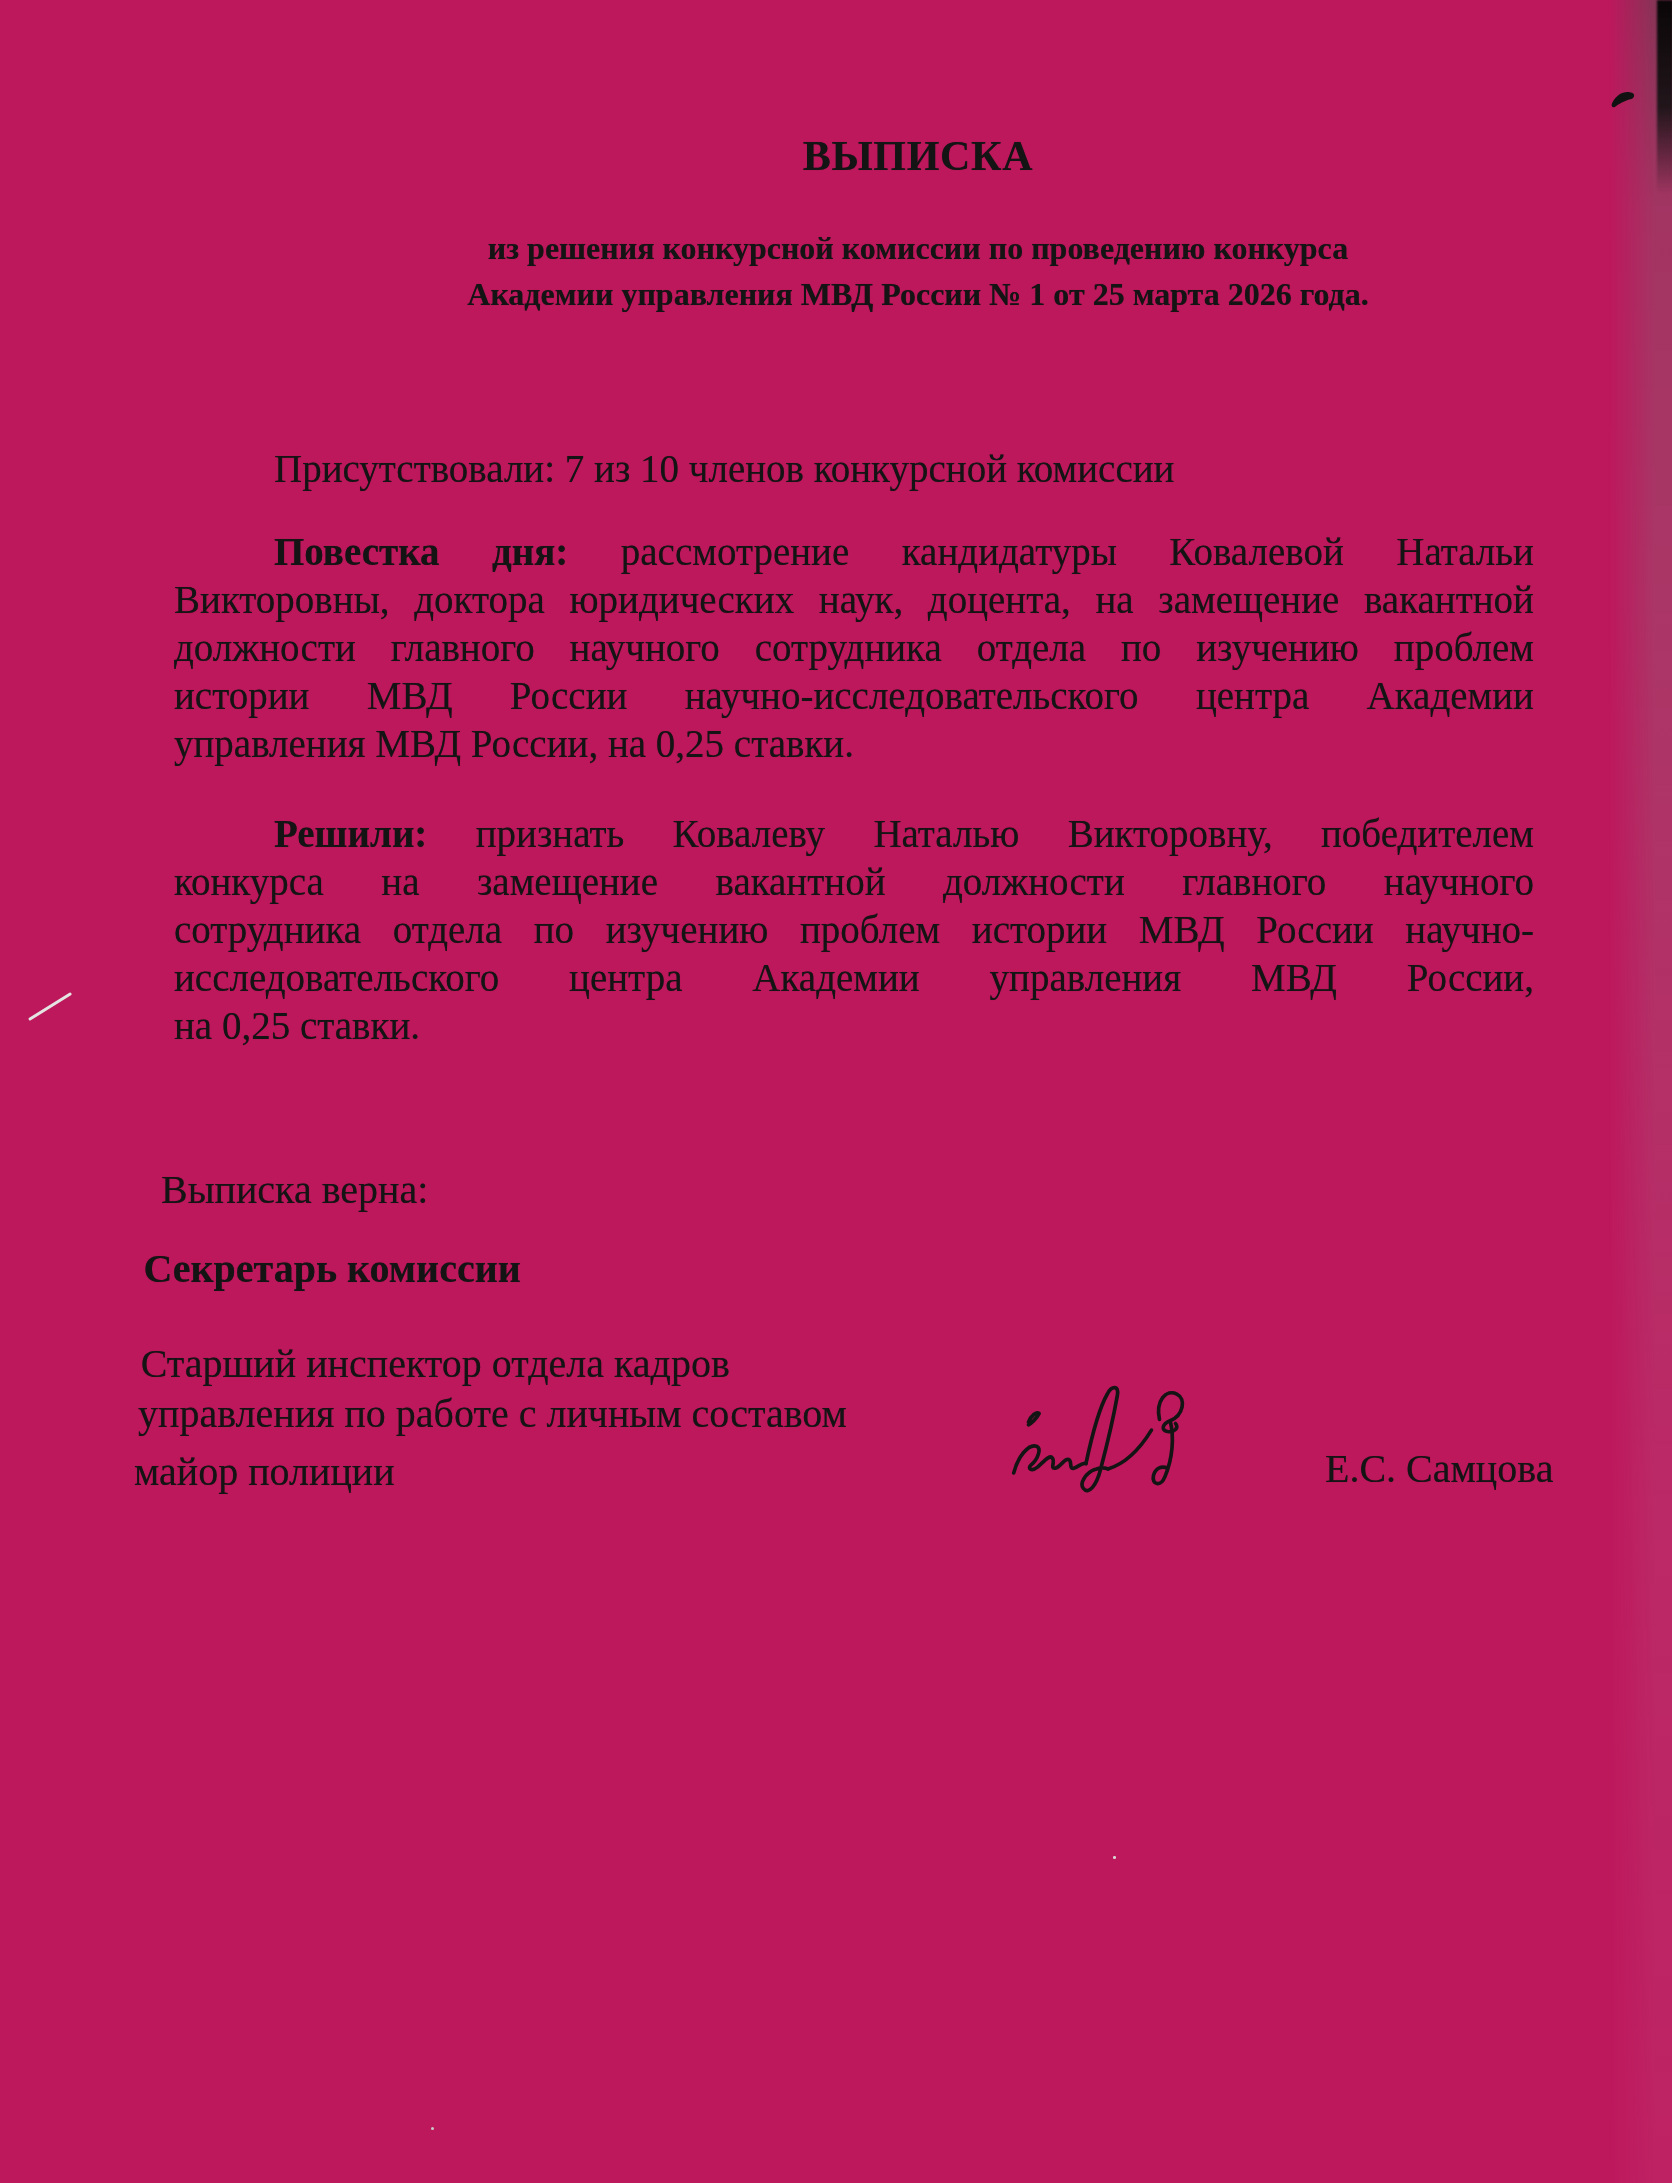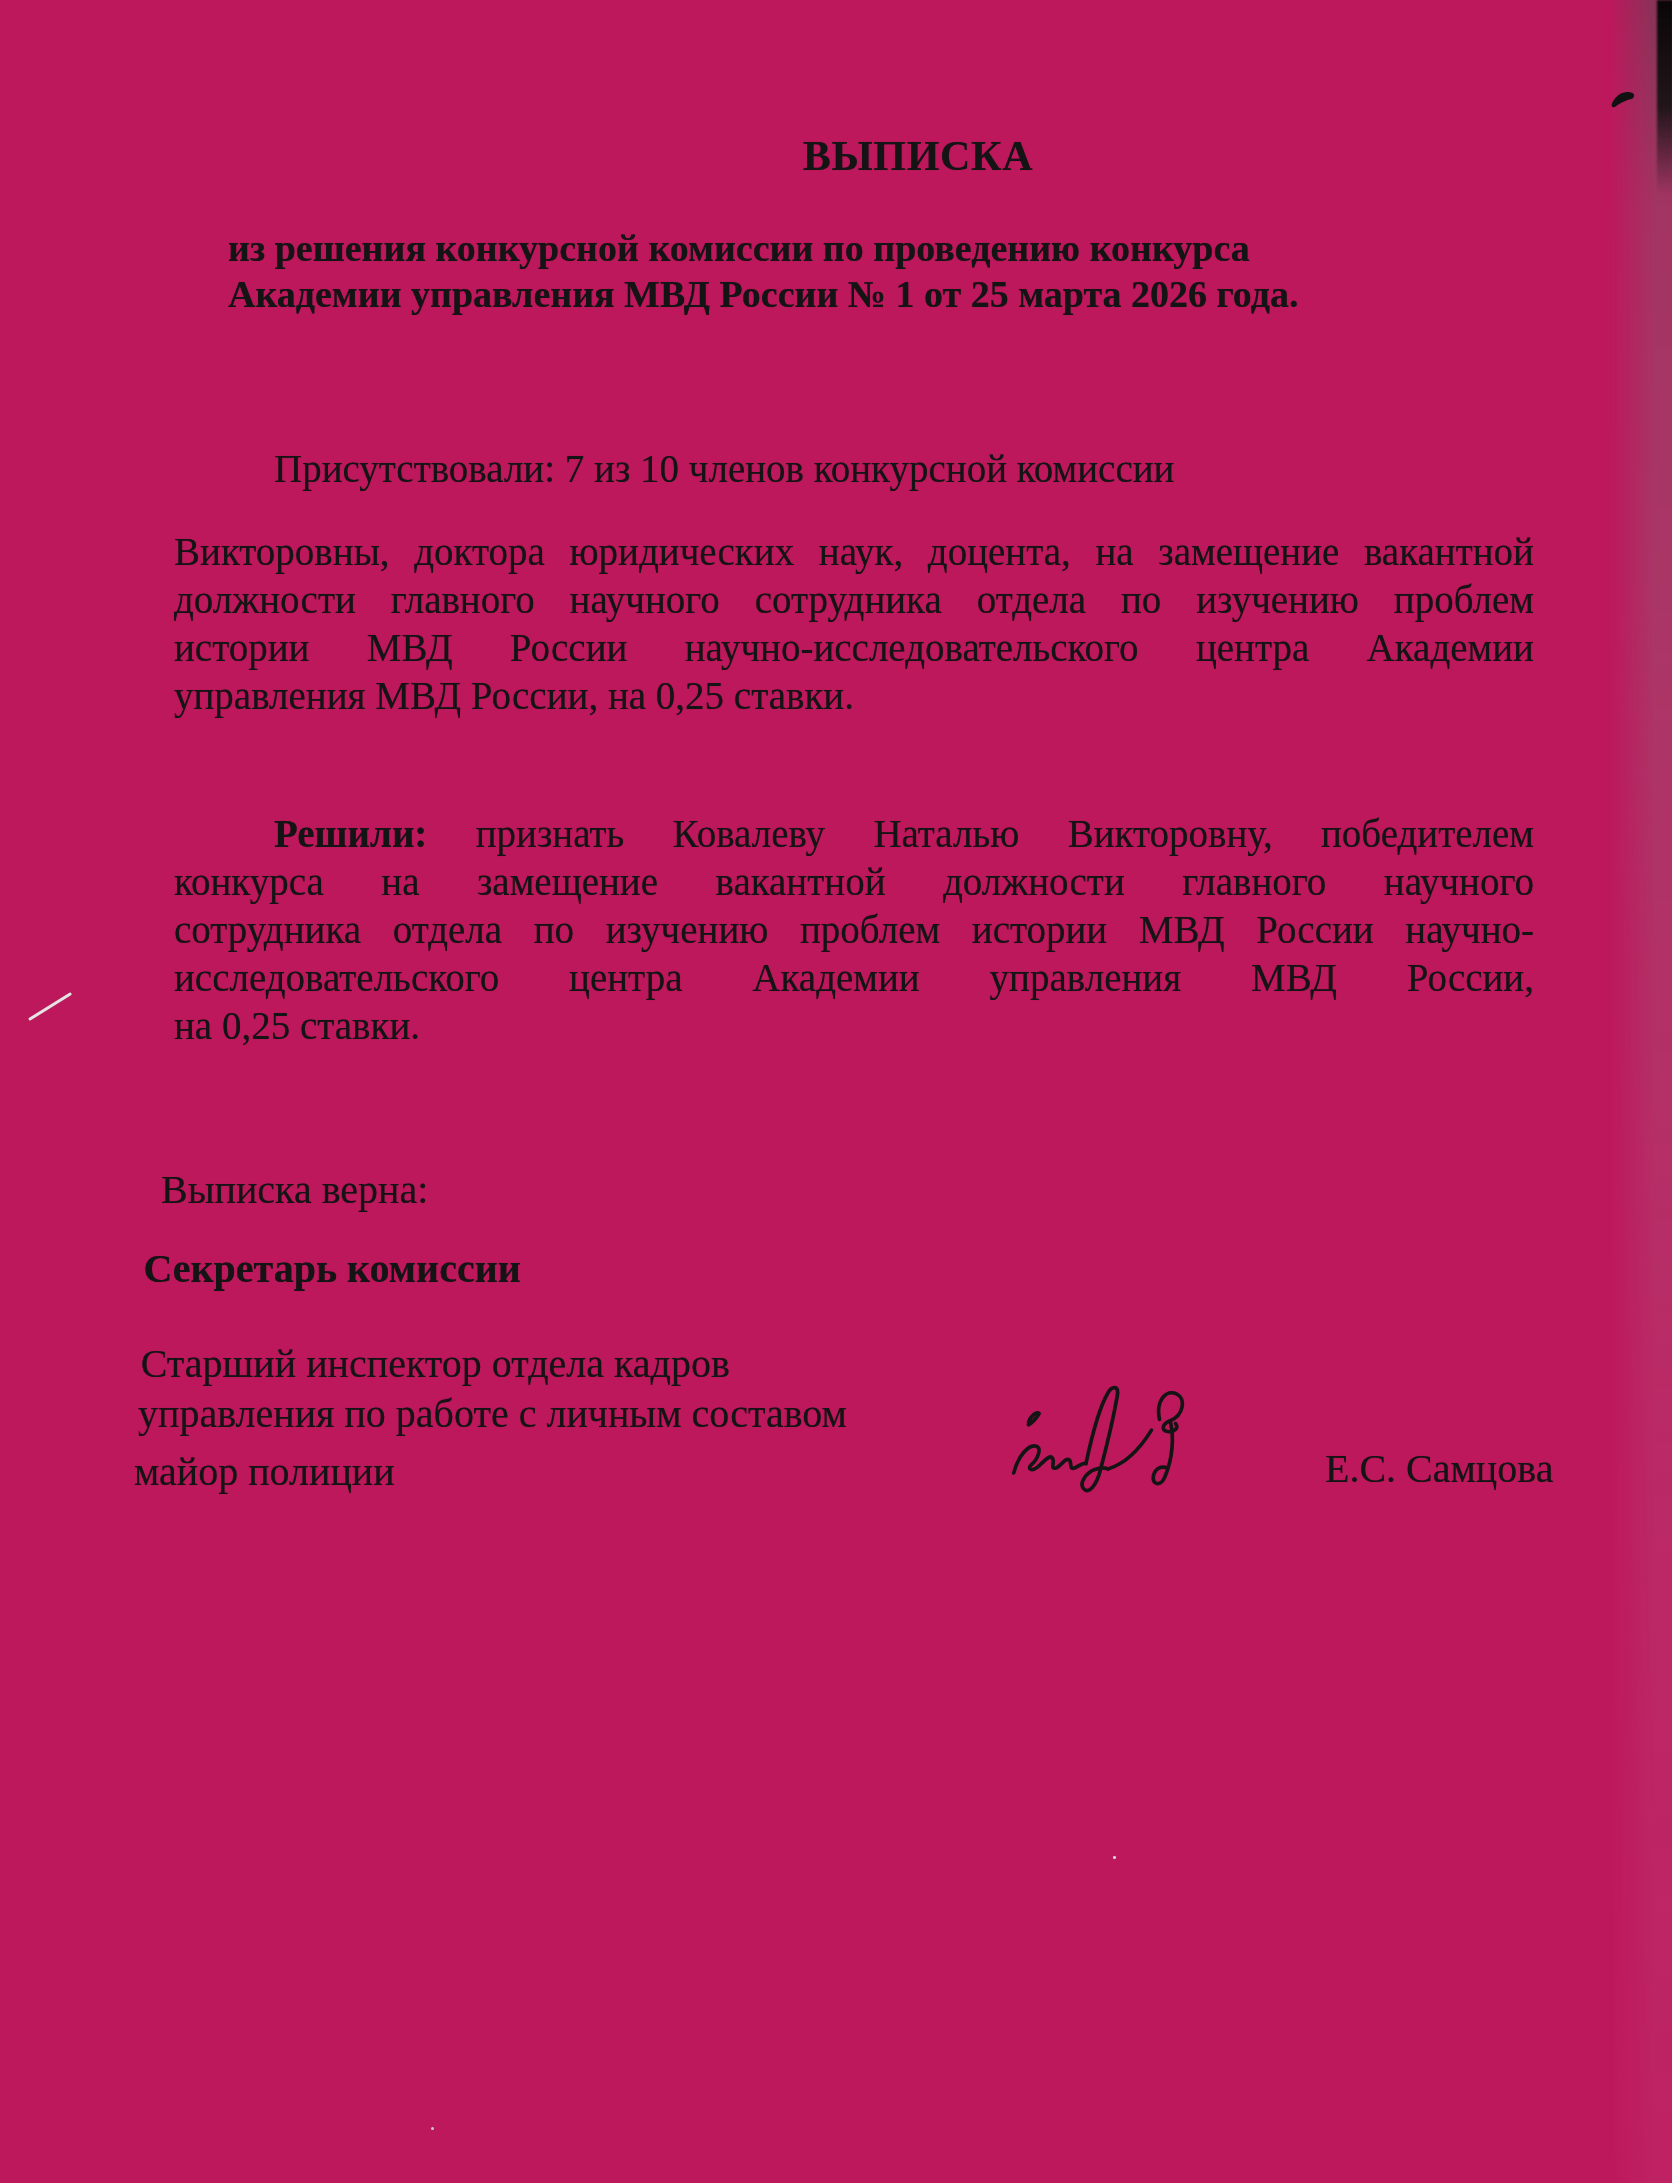--- a/index.html
+++ b/index.html
@@ -40,21 +40,21 @@
   .speck.s1{left:431px;top:2127px;width:3.3px;height:3.3px;background:#c9c9c7;}
   .speck.s2{left:1113px;top:1856px;width:2.7px;height:2.7px;background:#d6d6d4;}
   
   .heading-title{
     position:absolute;left:228px;top:131px;width:1380px;
     text-align:center;font-weight:700;font-size:42px;line-height:51px;
     letter-spacing:0.7px;
   }
   .heading-subtitle{
     position:absolute;left:228px;top:225px;width:1380px;
-    font-weight:700;font-size:38px;line-height:46px;
+    text-align:center;font-weight:700;font-size:32px;line-height:46px;
   }
   .attendance{
     position:absolute;left:174px;top:443px;width:1360px;
     padding-left:100px;box-sizing:border-box;
     font-size:39px;line-height:51px;
   }
   .para{
     position:absolute;left:174px;width:1360px;
     font-size:39px;line-height:48px;text-align:justify;
   }
@@ -99,20 +99,21 @@
 
   <div class="heading-title">ВЫПИСКА</div>
   <div class="heading-subtitle">
     <div>из решения конкурсной комиссии по проведению конкурса</div>
     <div>Академии управления МВД России № 1 от 25 марта 2026 года.</div>
   </div>
 
   <div class="attendance">Присутствовали: 7 из 10 членов конкурсной комиссии</div>
 
   <div class="para agenda">
+    <div class="pline first"><span class="lead">Повестка дня:</span><span> рассмотрение кандидатуры Ковалевой Натальи</span></div>
     <div class="pline">Викторовны, доктора юридических наук, доцента, на замещение вакантной</div>
     <div class="pline">должности главного научного сотрудника отдела по изучению проблем</div>
     <div class="pline">истории МВД России научно-исследовательского центра Академии</div>
     <div class="pline last">управления МВД России, на 0,25 ставки.</div>
   </div>
 
   <div class="para resolution">
     <div class="pline first"><span class="lead">Решили:</span><span> признать Ковалеву Наталью Викторовну, победителем</span></div>
     <div class="pline">конкурса на замещение вакантной должности главного научного</div>
     <div class="pline">сотрудника отдела по изучению проблем истории МВД России научно-</div>

